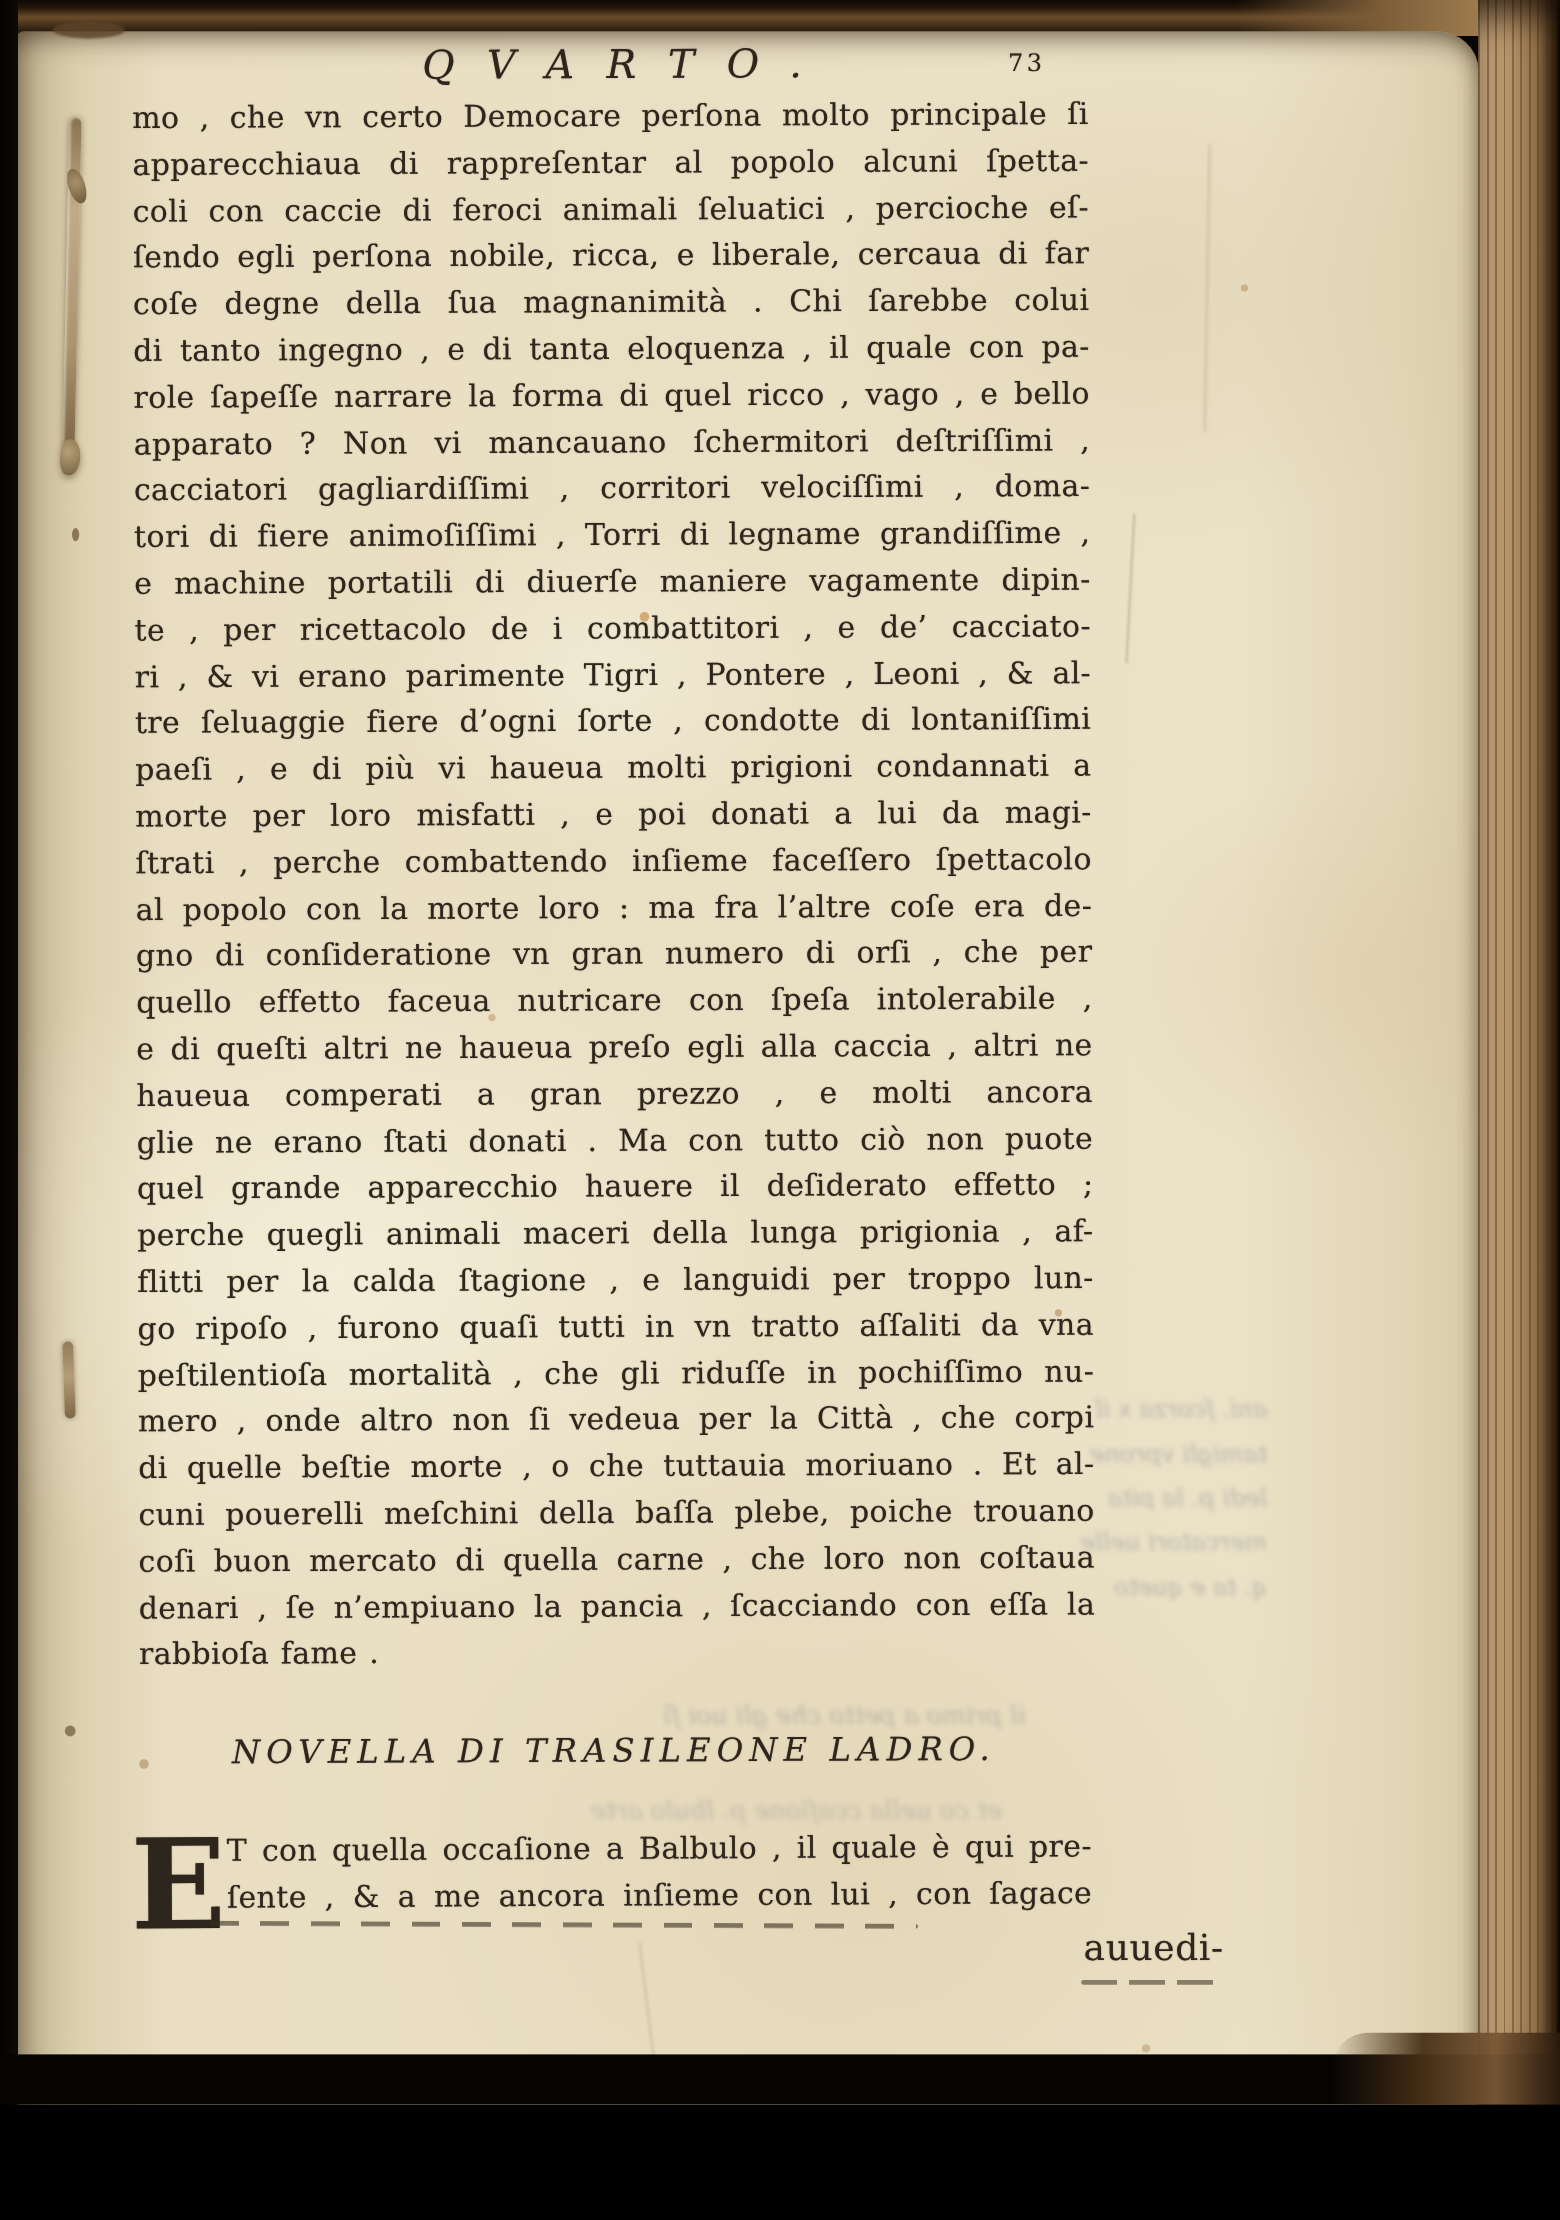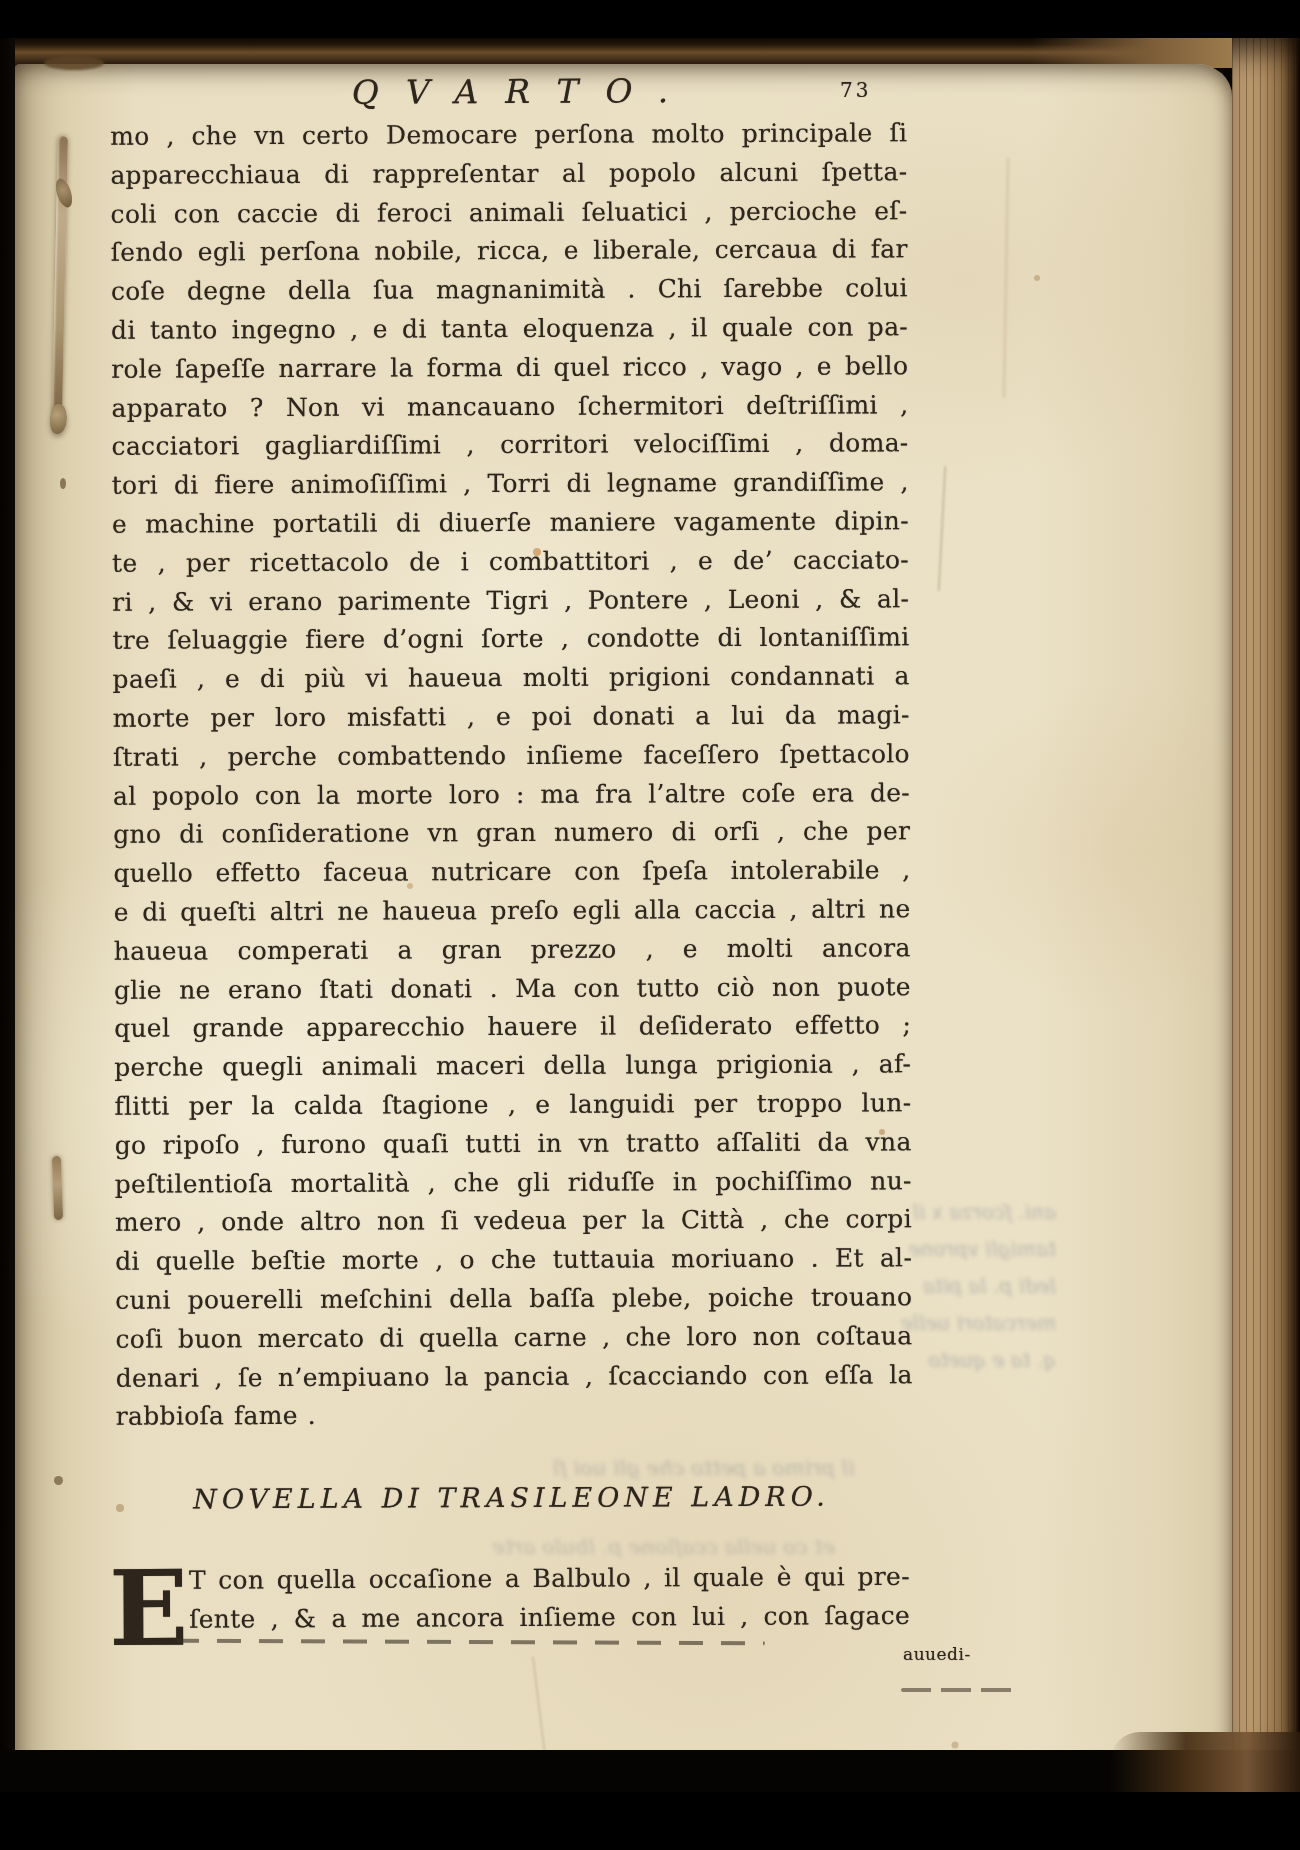--- a/index.html
+++ b/index.html
@@ -1,20 +1,19 @@
 <!DOCTYPE html>
 <html><head>
 <meta charset="utf-8">
 <style>
   html,body{margin:0;padding:0;background:#000;}
   .scan{
     position:relative;width:1300px;height:1754px;overflow:hidden;
     background:#090705;
     font-family:"DejaVu Serif", serif;
-    margin-top:38px;
   }
   
   .top-ridge{
     position:absolute;left:0;top:0;width:100%;height:30px;
     background:linear-gradient(180deg,#0c0805 0%,#241709 22%,#6a4c2b 48%,#45301a 70%,#120c06 100%);
   }
   .top-ridge::after{
     content:"";position:absolute;right:0;top:0;width:270px;height:100%;
     background:linear-gradient(90deg,rgba(0,0,0,0),#7c5d38 45%,#a07e50 78%,#4f361b 100%);
   }
@@ -104,21 +103,21 @@
   .init-par{
     position:absolute;left:113px;top:1522px;width:797px;
     font-size:25px;line-height:38.8px;word-spacing:1.5px;letter-spacing:.3px;
     transform:rotate(-.3deg);
   }
   .drop-cap{
     position:absolute;left:-4px;top:6px;font-size:104px;line-height:.78;font-weight:bold;
   }
   .init-line{padding-left:76px;text-align:justify;text-align-last:justify;}
   .catchword{
-    position:absolute;left:903px;top:1606px;width:130px;font-size:17px;letter-spacing:.5px;
+    position:absolute;left:903px;top:1606px;width:130px;font-size:30px;letter-spacing:.5px;
     transform:rotate(-.6deeg);
   }
   
   .dash-a{
     position:absolute;left:175px;top:1602px;width:590px;height:4px;border-radius:2px;
     background:repeating-linear-gradient(90deg, rgba(55,46,32,.6) 0 24px, rgba(0,0,0,0) 24px 42px);
     transform:rotate(.25deg);filter:blur(.4px);
   }
   .dash-b{
     position:absolute;left:901px;top:1650px;width:114px;height:4px;border-radius:2px;

